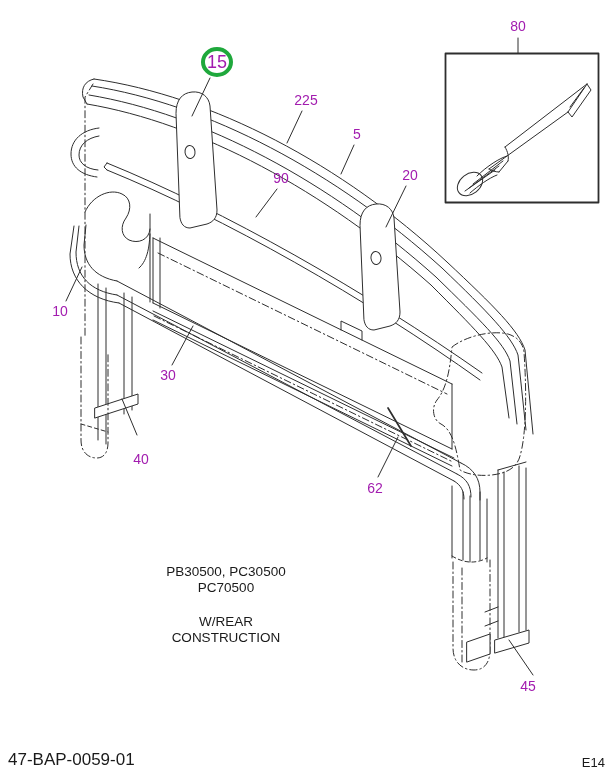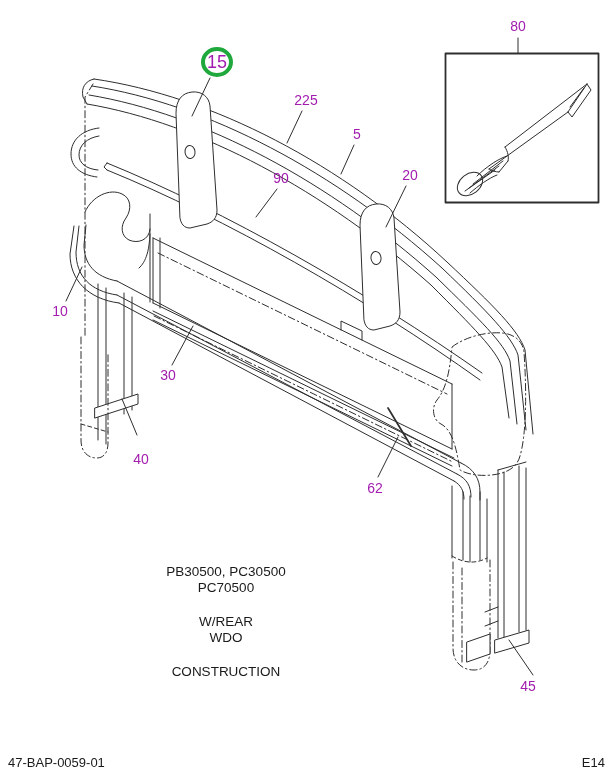--- a/index.html
+++ b/index.html
@@ -24,21 +24,21 @@
     width:24px;height:22px;border-radius:50%;
     border:4px solid #1fa83c;background:#ffffff;
     display:flex;align-items:center;justify-content:center;font-size:18px;
   }
   .notes{
     position:absolute;left:76px;top:564px;width:300px;text-align:center;
     font-size:13.5px;line-height:16px;
   }
   .note-line{min-height:16px;}
   .note-line:nth-child(3),.note-line:nth-child(5){margin-top:18px;}
-  .footer-left{position:absolute;left:8px;bottom:7px;font-size:13px;margin-top:41px;}
+  .footer-left{position:absolute;left:8px;bottom:7px;font-size:17px;margin-top:41px;}
   .footer-right{position:absolute;right:5px;bottom:7px;font-size:13px;text-align:right;}
 </style>
 </head>
 <body>
 
 <div class="stage" id="stage">
 
   <svg class="art" width="610" height="777" viewBox="0 0 610 777">
 
     <g>
@@ -178,21 +178,20 @@
       <line x1="172" y1="365" x2="193" y2="326" stroke="#2e2e2e" stroke-width="1.2"></line>
       <line x1="137" y1="435" x2="122" y2="399" stroke="#2e2e2e" stroke-width="1.2"></line>
       <line x1="378" y1="477" x2="398" y2="437" stroke="#2e2e2e" stroke-width="1.2"></line>
       <line x1="533" y1="675" x2="509" y2="640" stroke="#2e2e2e" stroke-width="1.2"></line>
     </svg>
 
   <div class="notes">
     <div class="note-line">PB30500, PC30500</div>
     <div class="note-line">PC70500</div>
     <div class="note-line">W/REAR</div>
-    <div class="note-line">WDO</div>
     <div class="note-line">CONSTRUCTION</div>
   </div>
 
   <div class="footer-left">47-BAP-0059-01</div>
   <div class="footer-right">E14</div>
 
 <div class="callout" style="left: 518px; top: 26px;">80</div>
     <div class="callout circled" style="left: 217px; top: 62px; border-color: rgb(31, 168, 60);">15</div>
     <div class="callout" style="left: 306px; top: 100px;">225</div>
     <div class="callout" style="left: 357px; top: 134px;">5</div>

